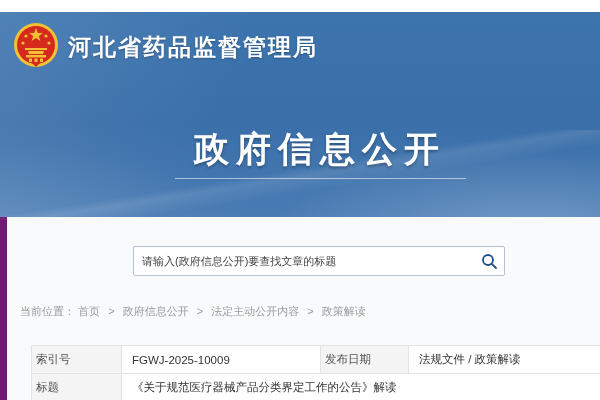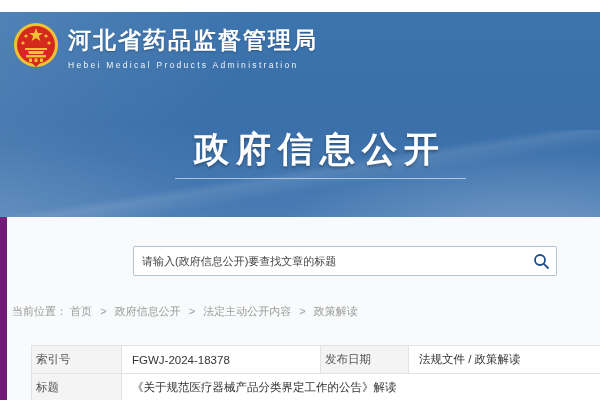--- a/index.html
+++ b/index.html
@@ -41,36 +41,36 @@
   .banner-divider {
     position:absolute; left:175px; top:166px; width:291px; height:1px;
     background:rgba(255,255,255,0.55);
   }
   
   .content-panel {
     position:absolute; left:7px; top:205px; width:593px; height:195px;
     background:#f9fafb;
   }
   .search-box {
-    position:absolute; left:133px; top:234px; width:424px; height:30px;
+    position:absolute; left:133px; top:234px; width:372px; height:30px;
     background:#fff; border:1px solid #b3c3d6; border-radius:2px;
     display:flex; align-items:center;
   }
   .search-box input {
     flex:1; border:none; outline:none; background:transparent;
     font-size:11px; color:#333; padding:0 8px;
     font-family:"Liberation Sans","DejaVu Sans",sans-serif;
   }
   .search-box input::placeholder { color:#444; opacity:1; }
   .search-btn {
     width:30px; height:28px; border:none; background:transparent; cursor:pointer;
     display:flex; align-items:center; justify-content:center;
   }
   .breadcrumb {
-    position:absolute; left:12px; top:292px; font-size:11px; color:#9a9a9a;
+    position:absolute; left:20px; top:292px; font-size:11px; color:#9a9a9a;
     white-space:nowrap;
     text-align:center;
   }
   .breadcrumb a { color:#9a9a9a; text-decoration:none; cursor:pointer; }
   .breadcrumb .sep { margin:0 5px; }
   .info-table {
     position:absolute; left:31px; top:333px;
     border-collapse:collapse; table-layout:fixed; width:640px;
     font-size:11.5px;
   }
@@ -103,21 +103,20 @@
         <circle cx="37" cy="21" r="1.6" fill="#f2c234"></circle>
         <rect x="13" y="26" width="22" height="2" fill="#f2c234"></rect>
         <path d="M16 29 H32 L31 32 H17 Z" fill="#f2c234"></path>
         <rect x="14" y="33" width="20" height="2.4" fill="#f2c234"></rect>
         <rect x="17" y="36.5" width="3" height="3.5" fill="#f2c234"></rect>
         <rect x="22.5" y="36.5" width="3" height="3.5" fill="#f2c234"></rect>
         <rect x="28" y="36.5" width="3" height="3.5" fill="#f2c234"></rect>
       </svg>
       <div class="brand-text">
         <div class="cn">河北省药品监督管理局</div>
-        <div class="en">Hebei Medical Products Administration</div>
       </div>
     </div>
 
     <div class="banner-title">政府信息公开</div>
     <div class="banner-divider"></div>
   </div>
 
   <div class="content-panel"></div>
 
   <div class="search-box">
@@ -138,21 +137,21 @@
     <span class="sep">&gt;</span>
     <a>法定主动公开内容</a>
     <span class="sep">&gt;</span>
     <span>政策解读</span>
   </div>
 
   <table class="info-table">
     <tbody>
         <tr>
       <td class="lbl col1">索引号</td>
-      <td class="col2">FGWJ-2024-18378</td>
+      <td class="col2">FGWJ-2025-10009</td>
       <td class="lbl col3">发布日期</td>
       <td class="col4">法规文件 / 政策解读</td>
     </tr>
     <tr>
       <td class="lbl">标题</td>
       <td colspan="3">《关于规范医疗器械产品分类界定工作的公告》解读</td>
     </tr>
     <tr>
       <td class="lbl">发文部门</td>
       <td></td>

